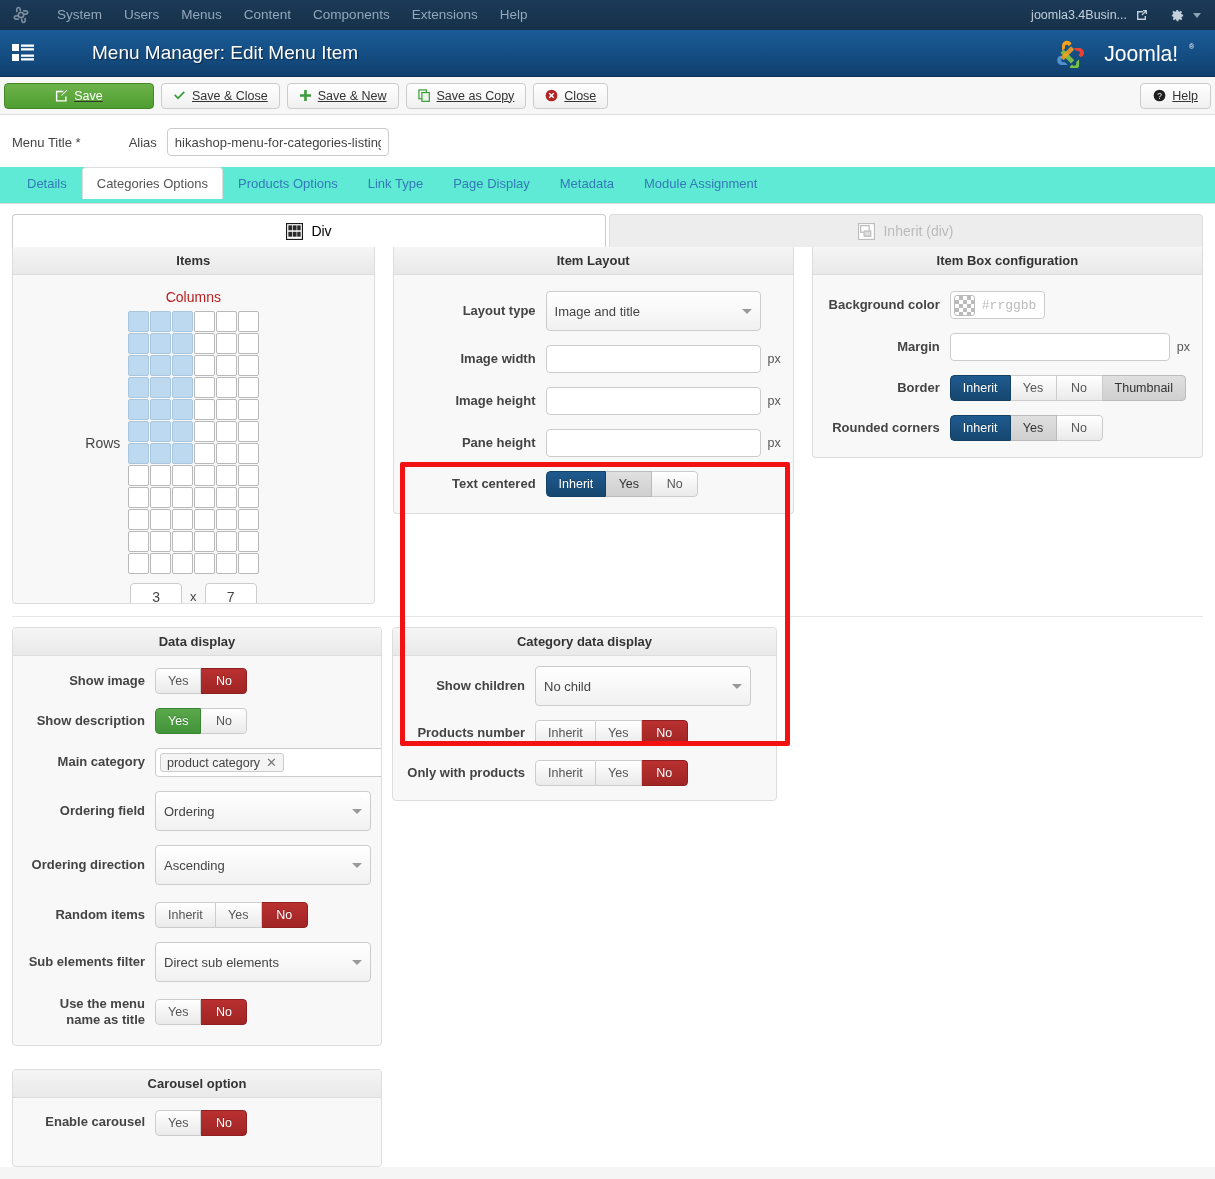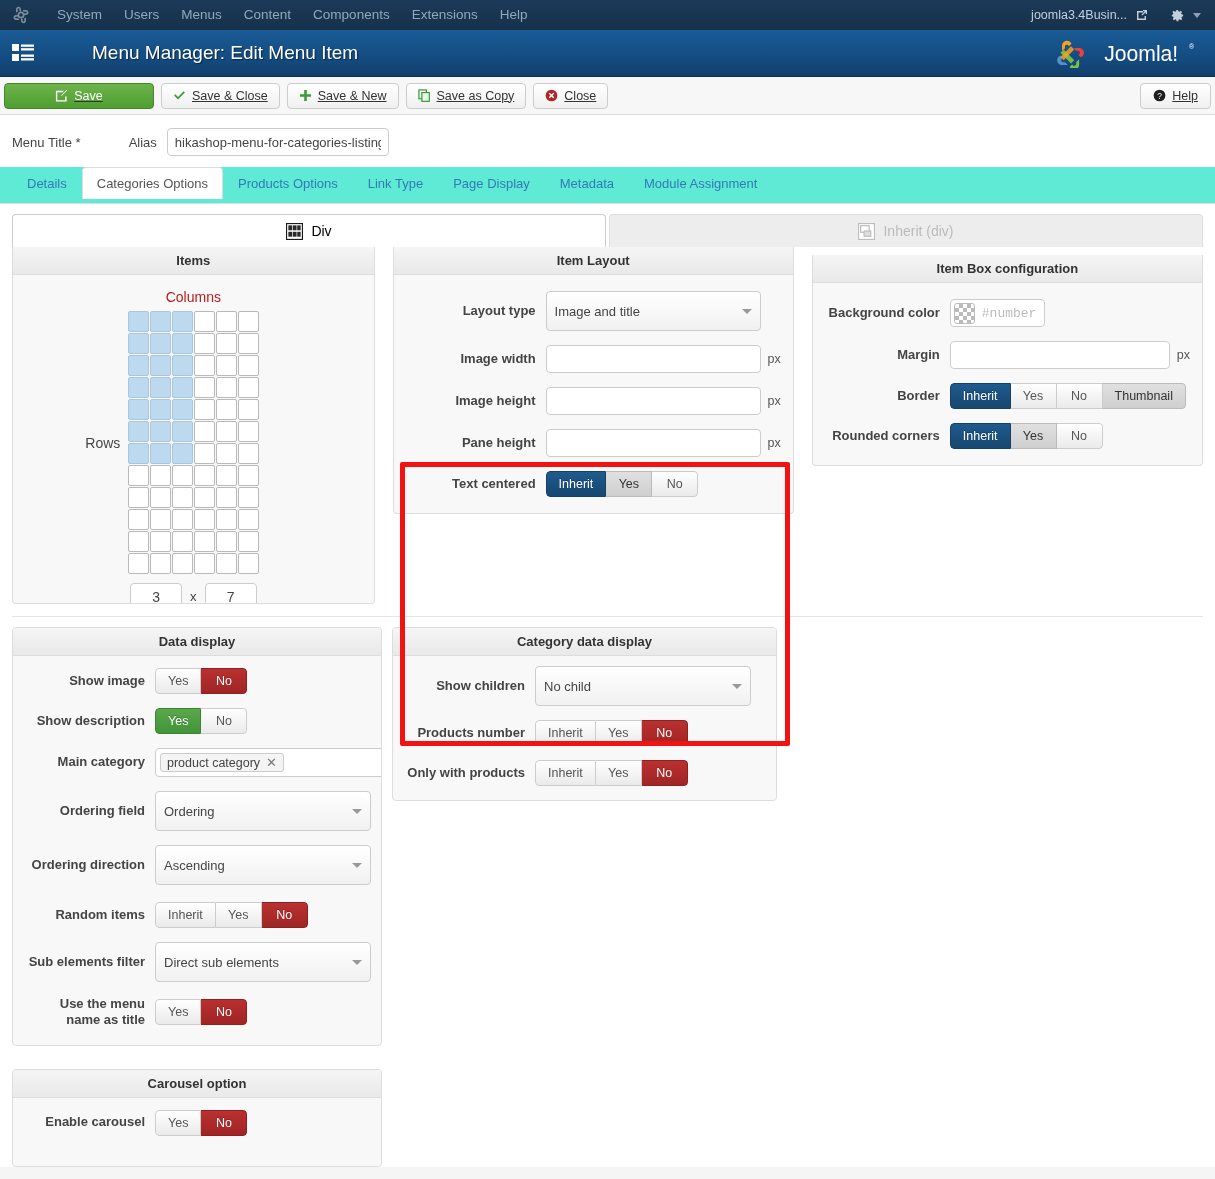--- a/index.html
+++ b/index.html
@@ -553,30 +553,30 @@
                 <span class="opt">No</span>
               </div>
             </div>
           </div>
 
         </div>
       </div>
     </div>
 
     <div class="col">
-      <div class="panel" style="margin-top:8px; border-top:none; border-radius:0 0 4px 4px;">
+      <div class="panel" style="margin-top:0; border-top:none; border-radius:0 0 4px 4px;">
         <div class="panel-head">Item Box configuration</div>
         <div class="panel-body" style="padding-top:16px; padding-bottom:16px;">
 
           <div class="frow">
             <div class="flabel" style="width:125px;">Background color</div>
             <div class="fctl">
               <div class="colorfield">
                 <span class="checker"></span>
-                <span class="ph">#number</span>
+                <span class="ph">#rrggbb</span>
               </div>
             </div>
           </div>
 
           <div class="frow">
             <div class="flabel" style="width:125px;">Margin</div>
             <div class="fctl">
               <input class="inp" style="width: 220px;" value="">
               <span class="unit">px</span>
             </div>

